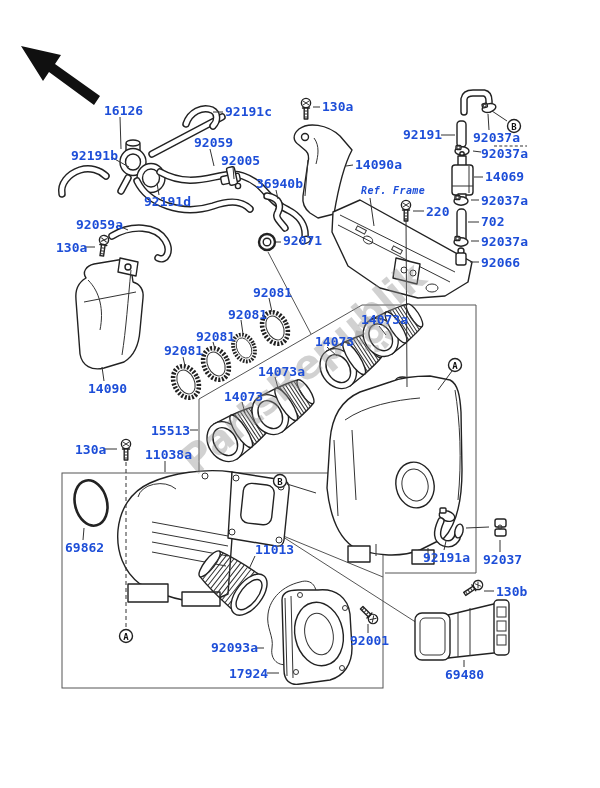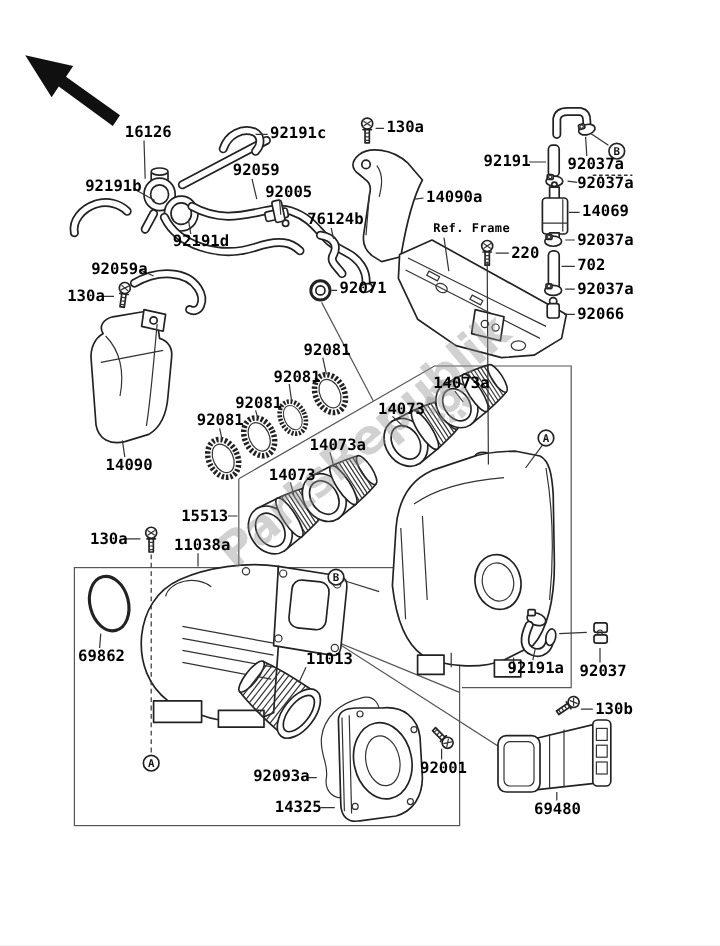--- a/index.html
+++ b/index.html
@@ -1,21 +1,21 @@
 <!DOCTYPE html>
 <html><head>
 <meta charset="utf-8">
 <style>
   html,body{margin:0;padding:0;background:#e8e8e8;}
   .stage{position:relative;width:600px;height:788px;background:#ffffff;overflow:hidden;
          font-family:"DejaVu Sans Mono",monospace;}
   svg{position:absolute;left:0;top:0;}
-  .lbl{position:absolute;font:700 13px "DejaVu Sans Mono",monospace;color:#000000;
+  .lbl{position:absolute;font:700 13px "DejaVu Sans Mono",monospace;color:#1d4ed8;
        white-space:nowrap;line-height:1;}
-  .lbl.sm{font-size:10px;letter-spacing:.4px;}
+  .lbl.sm{font-size:10px;letter-spacing:.4px;font-style:italic;}
   .wm{position:absolute;left:172px;top:448px;transform:rotate(-40deg);transform-origin:0 0;
       font:700 40px "DejaVu Sans",sans-serif;letter-spacing:-1px;color:#8f8f8f;opacity:.40;
       white-space:nowrap;pointer-events:none;}
   
   .ink{stroke:#222;fill:none;stroke-width:1.4;stroke-linejoin:round;stroke-linecap:round;}
   .inkf{stroke:#222;fill:#fff;stroke-width:1.4;stroke-linejoin:round;}
   .thin{stroke:#333;fill:none;stroke-width:1;}
   .ref{stroke:#555;fill:none;stroke-width:1;}
   .tube{stroke:#222;fill:none;stroke-width:7.5;stroke-linecap:round;}
   .core{stroke:#fff;fill:none;stroke-width:4.6;stroke-linecap:round;}
@@ -315,21 +315,21 @@
 <div class="lbl" style="left:403px;top:128px">92191</div>
 <div class="lbl" style="left:473px;top:131px">92037a</div>
 <div class="lbl" style="left:481px;top:147px">92037a</div>
 <div class="lbl" style="left:485px;top:170px">14069</div>
 <div class="lbl" style="left:481px;top:194px">92037a</div>
 <div class="lbl" style="left:481px;top:215px">702</div>
 <div class="lbl" style="left:481px;top:235px">92037a</div>
 <div class="lbl" style="left:481px;top:256px">92066</div>
 <div class="lbl" style="left:194px;top:136px">92059</div>
 <div class="lbl" style="left:221px;top:154px">92005</div>
-<div class="lbl" style="left:256px;top:177px">76124b</div>
+<div class="lbl" style="left:256px;top:177px">36940b</div>
 <div class="lbl" style="left:71px;top:149px">92191b</div>
 <div class="lbl" style="left:144px;top:195px">92191d</div>
 <div class="lbl" style="left:76px;top:218px">92059a</div>
 <div class="lbl" style="left:56px;top:241px">130a</div>
 <div class="lbl" style="left:88px;top:382px">14090</div>
 <div class="lbl" style="left:355px;top:158px">14090a</div>
 <div class="lbl sm" style="left:361px;top:186px">Ref. Frame</div>
 <div class="lbl" style="left:426px;top:205px">220</div>
 <div class="lbl" style="left:283px;top:234px">92071</div>
 <div class="lbl" style="left:164px;top:344px">92081</div>
@@ -339,20 +339,20 @@
 <div class="lbl" style="left:224px;top:390px">14073</div>
 <div class="lbl" style="left:258px;top:365px">14073a</div>
 <div class="lbl" style="left:315px;top:335px">14073</div>
 <div class="lbl" style="left:361px;top:313px">14073a</div>
 <div class="lbl" style="left:151px;top:424px">15513</div>
 <div class="lbl" style="left:145px;top:448px">11038a</div>
 <div class="lbl" style="left:75px;top:443px">130a</div>
 <div class="lbl" style="left:65px;top:541px">69862</div>
 <div class="lbl" style="left:255px;top:543px">11013</div>
 <div class="lbl" style="left:211px;top:641px">92093a</div>
-<div class="lbl" style="left:229px;top:667px">14325</div>
+<div class="lbl" style="left:229px;top:667px">17924</div>
 <div class="lbl" style="left:350px;top:634px">92001</div>
 <div class="lbl" style="left:423px;top:551px">92191a</div>
 <div class="lbl" style="left:483px;top:553px">92037</div>
 <div class="lbl" style="left:496px;top:585px">130b</div>
 <div class="lbl" style="left:445px;top:668px">69480</div>
 
 </div>
 
 </body></html>

